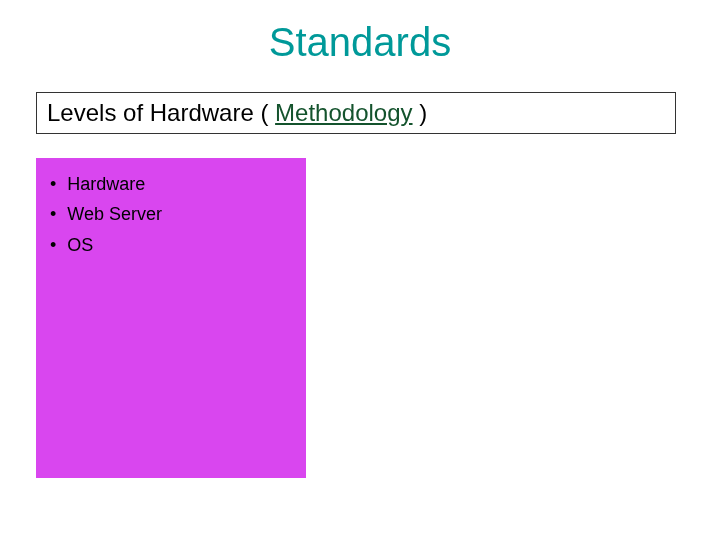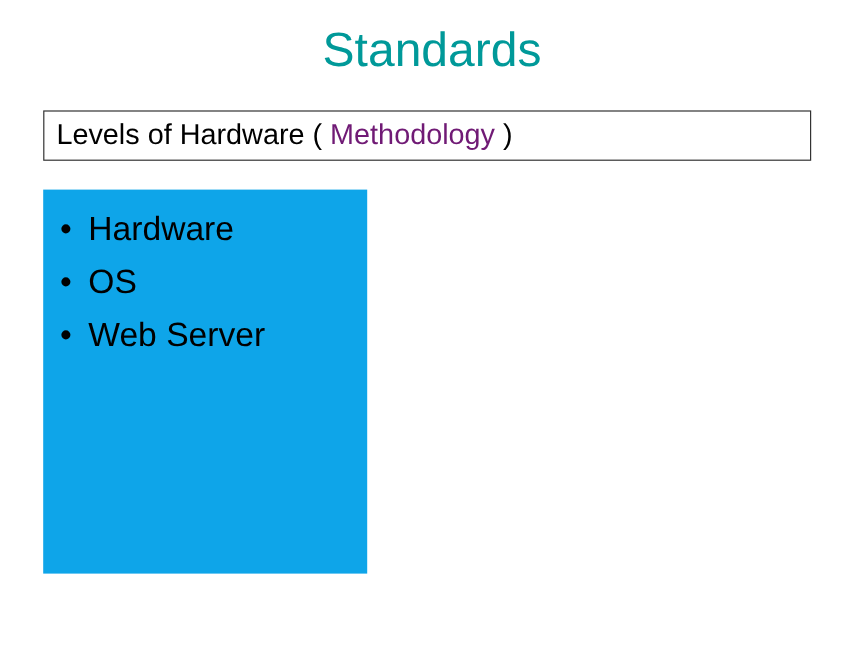--- a/index.html
+++ b/index.html
@@ -31,32 +31,33 @@
     top: 92px;
     left: 36px;
     width: 640px;
     border: 1px solid #333333;
     padding: 6px 10px;
     font-size: 24px;
     color: #000000;
     box-sizing: border-box;
   }
   .subtitle-box .emph {
-    color: #701a75;
+    color: #14532d;
+    text-decoration: underline;
   }
   .content-box {
     position: absolute;
     top: 158px;
     left: 36px;
     width: 270px;
     height: 320px;
-    background: #0ea5e9;
+    background: #d946ef;
     padding: 8px 14px 0 14px;
     box-sizing: border-box;
-    font-size: 28px;
+    font-size: 18px;
     color: #000000;
   }
   .content-box ul {
     list-style: none;
     margin: 0;
     padding: 0;
   }
   .content-box li {
     margin: 6px 0;
     line-height: 1.35;
@@ -73,18 +74,18 @@
 
   <div class="title">Standards</div>
 
   <div class="subtitle-box">
     <span>Levels of Hardware ( </span><span class="emph">Methodology</span><span> )</span>
   </div>
 
   <div class="content-box">
     <ul>
       <li>Hardware</li>
+      <li>Web Server</li>
       <li>OS</li>
-      <li>Web Server</li>
     </ul>
   </div>
 
 </div>
 
 </body></html>

